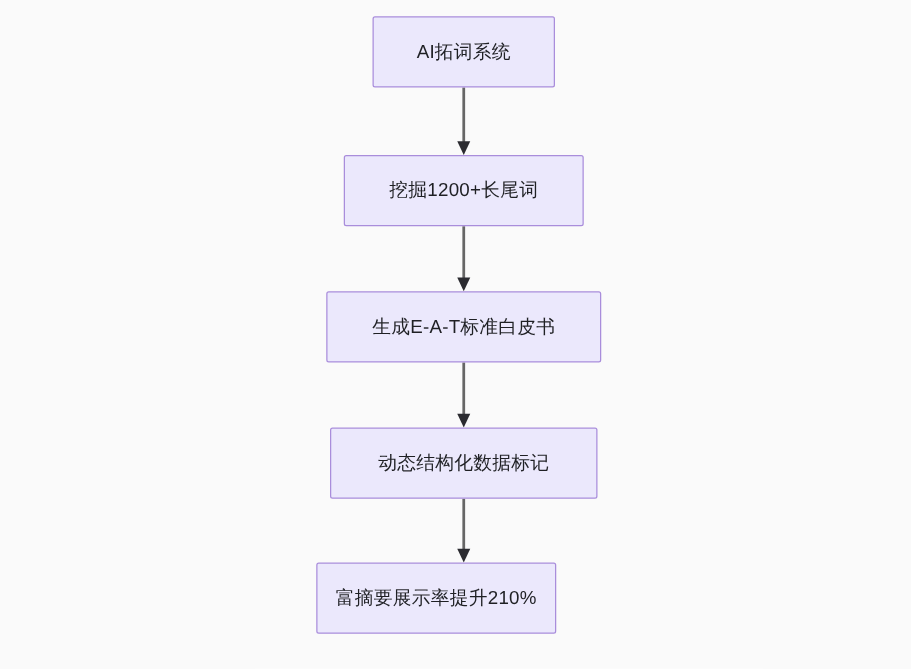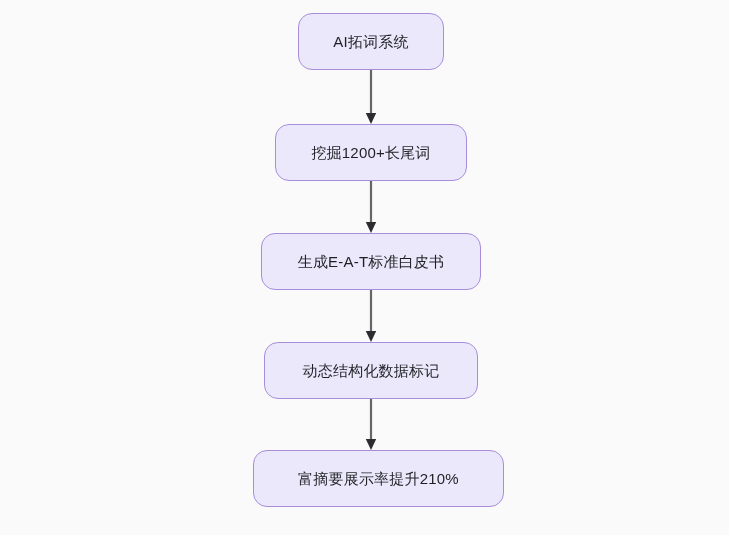--- a/index.html
+++ b/index.html
@@ -19,21 +19,21 @@
     background: #fafafa;
   }
   .node {
     position: absolute;
     box-sizing: border-box;
     display: flex;
     align-items: center;
     justify-content: center;
     background: #ebe8fc;
     border: 1.4px solid #a98ddb;
-    border-radius: 14px;
+    border-radius: 2px;
     height: 57px;
   }
   .node-label {
     font-size: 15px;
     line-height: 1;
     color: #1f2024;
     letter-spacing: 0.2px;
     white-space: nowrap;
     font-family: "Liberation Sans", "DejaVu Sans", sans-serif;
   }
@@ -88,17 +88,17 @@
   </div>
 
   <div class="node" style="left:264px; top:342px; width:214px;">
     <span class="node-label">动态结构化数据标记</span>
   </div>
 
   <div class="node" style="left:261px; top:233px; width:220px;">
     <span class="node-label">生成E-A-T标准白皮书</span>
   </div>
 
-  <div class="node" style="left:253px; top:450px; width:251px;">
+  <div class="node" style="left:253px; top:450px; width:192px;">
     <span class="node-label">富摘要展示率提升210%</span>
   </div>
 
 </div>
 
 </body></html>

